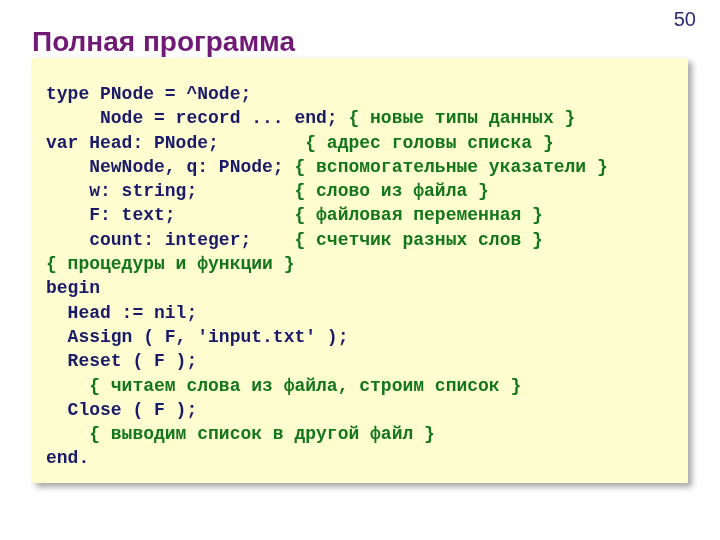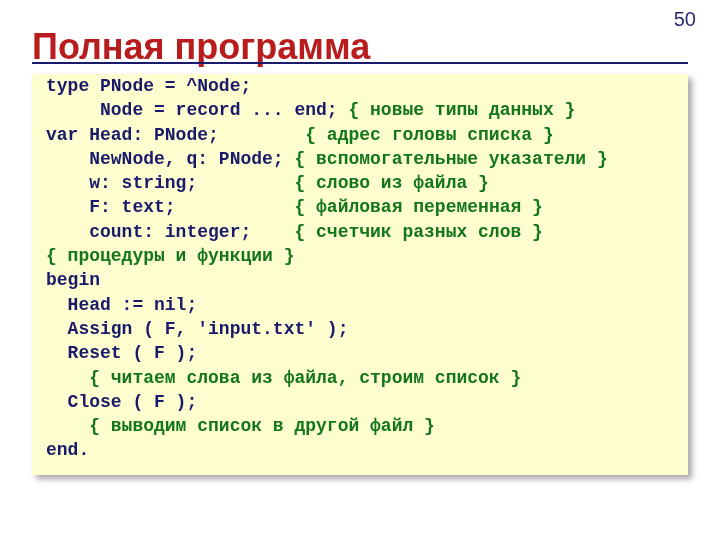--- a/index.html
+++ b/index.html
@@ -21,41 +21,41 @@
     position: absolute;
     top: 8px;
     right: 24px;
     font-size: 20px;
     color: #2b2b6f;
   }
   .title {
     position: absolute;
     top: 26px;
     left: 32px;
-    font-size: 36px;
+    font-size: 28px;
     font-weight: bold;
-    color: #b91c1c;
+    color: #701a75;
   }
   .rule {
     position: absolute;
     top: 62px;
     left: 32px;
     width: 656px;
     height: 2px;
     background: #1a1a6b;
   }
   .codebox {
     position: absolute;
-    top: 74px;
+    top: 58px;
     left: 32px;
     width: 656px;
     box-sizing: border-box;
     background: #fdfdcf;
     box-shadow: 4px 4px 6px rgba(0,0,0,0.35);
-    padding: 0 14px 12px 14px;
+    padding: 24px 14px 12px 14px;
     font-family: "Courier New", Courier, monospace;
     font-size: 18px;
     line-height: 1.35;
     color: #1a1a6b;
     font-weight: bold;
     white-space: pre;
   }
   .kw  { color: #1a1a6b; }
   .cmt { color: #14761c; }
 </style>

